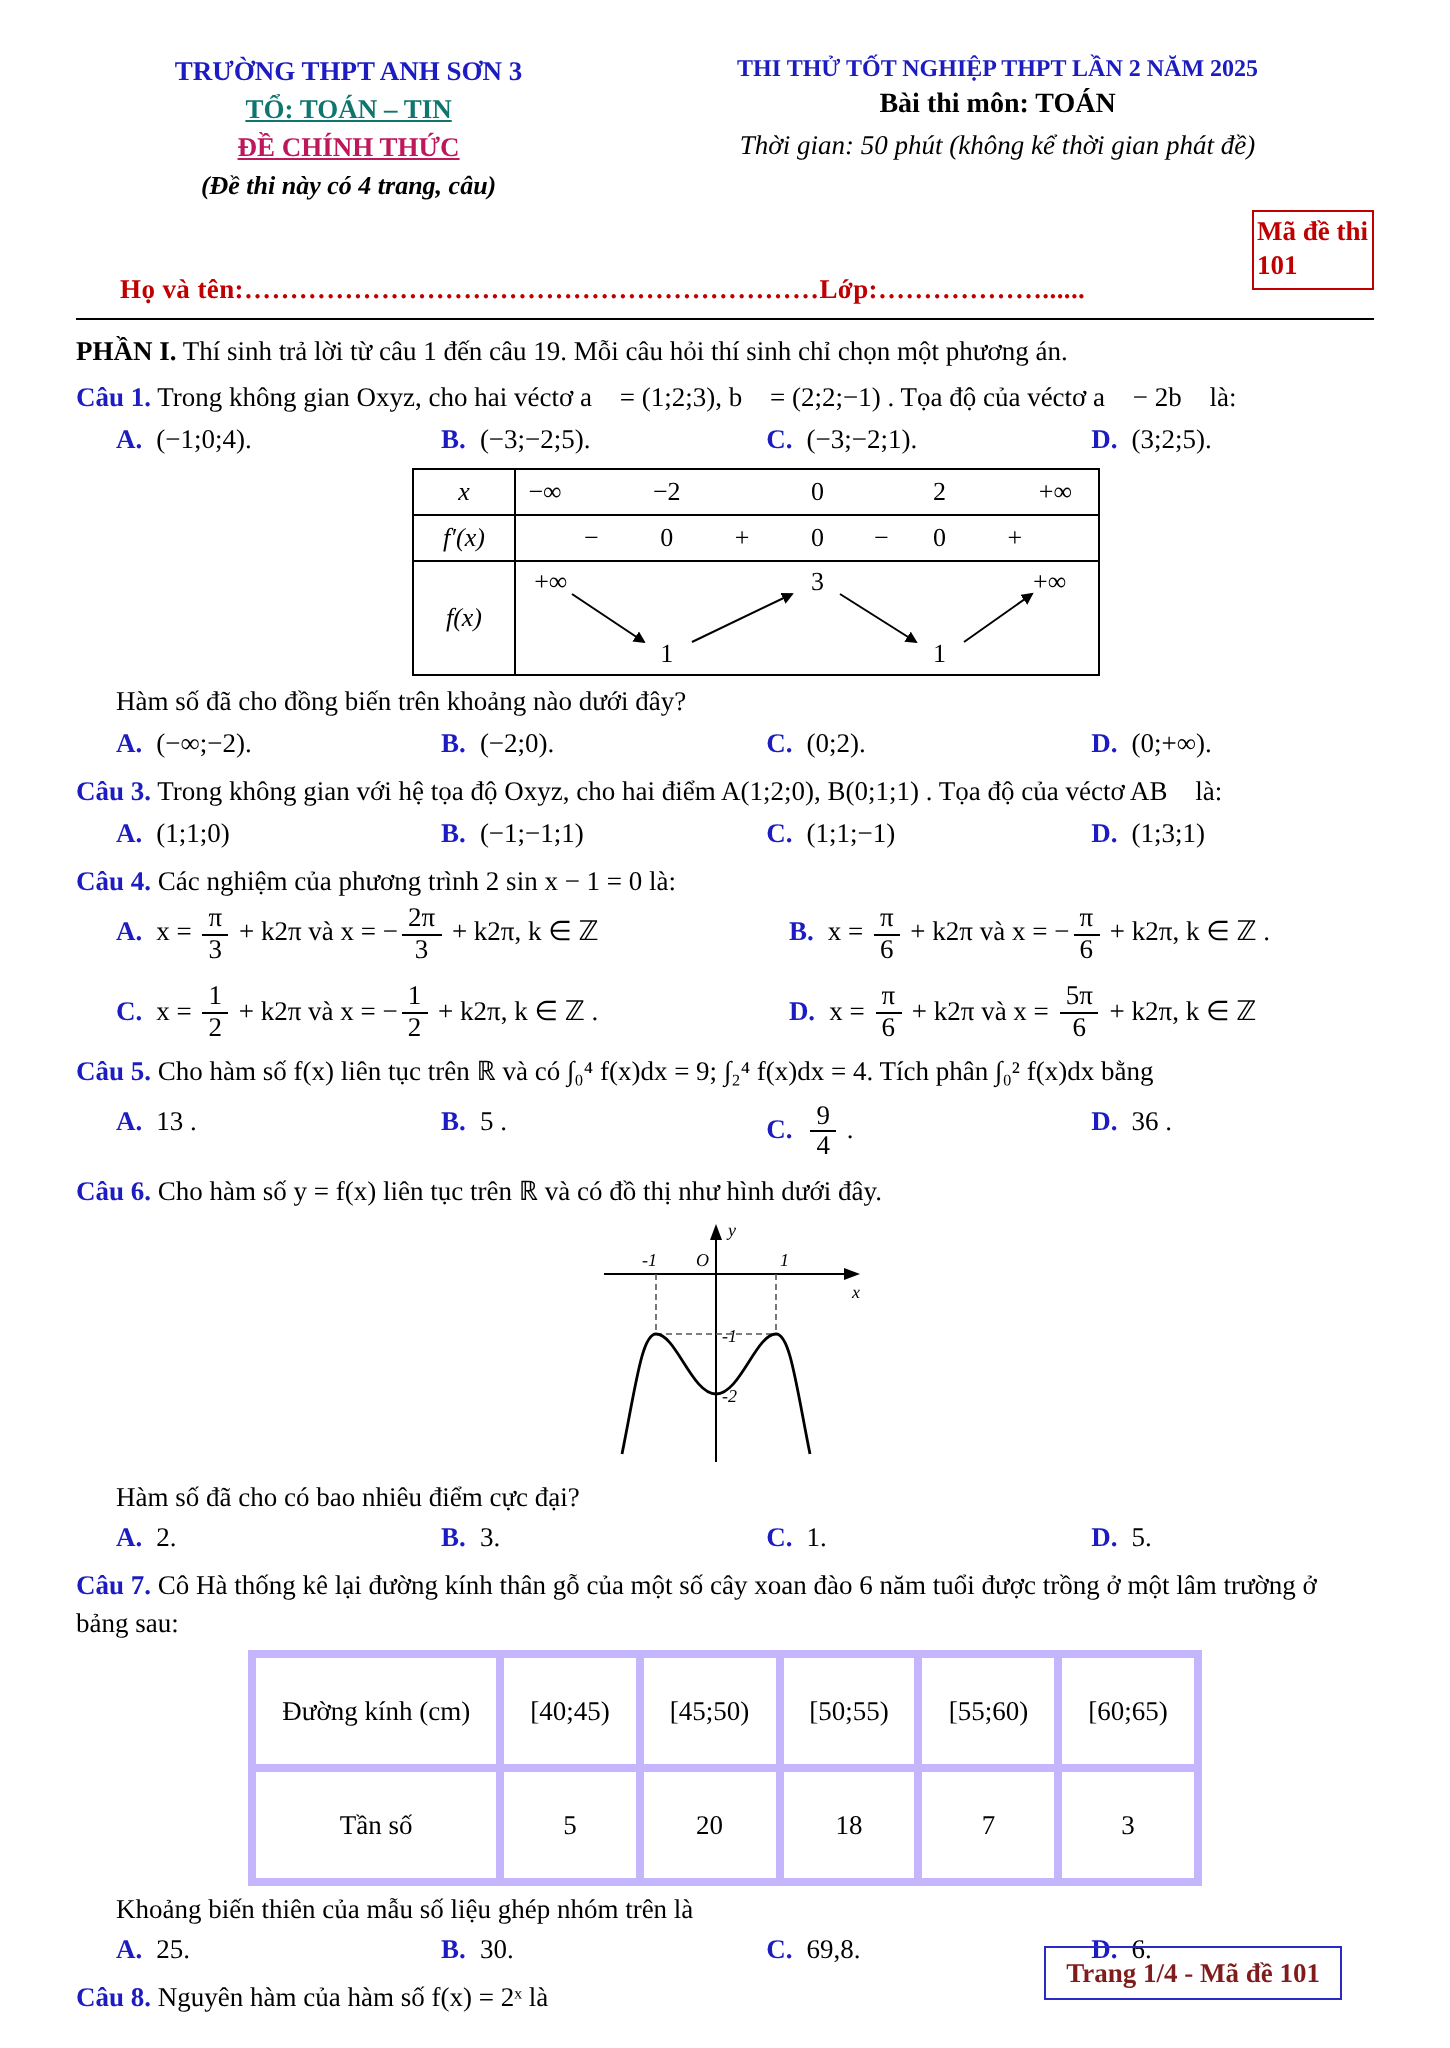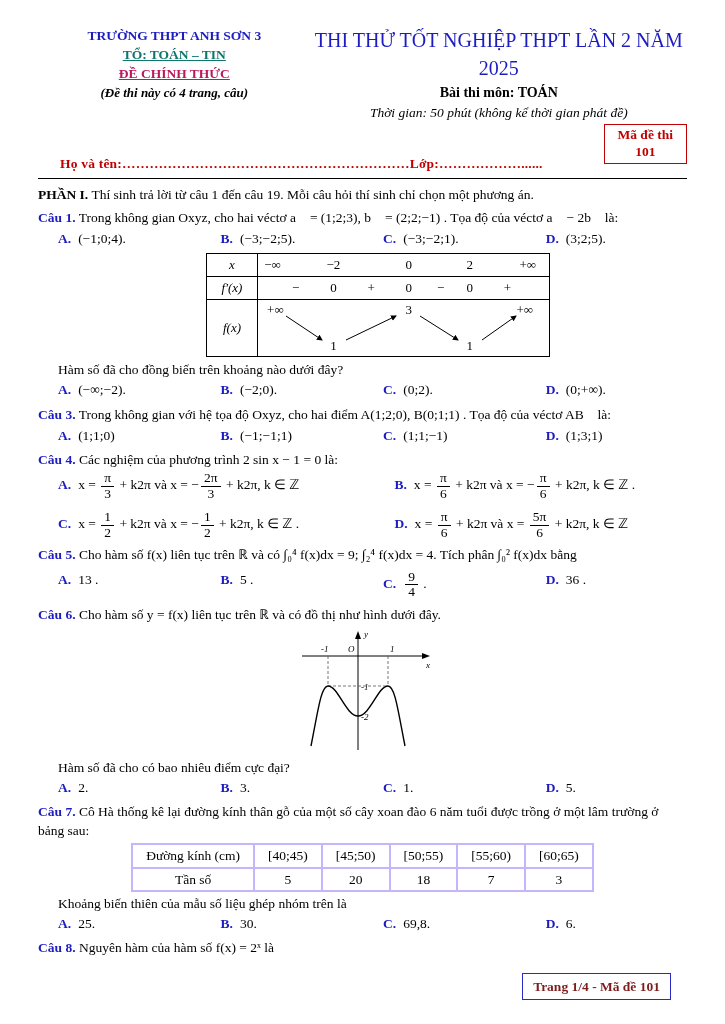--- a/index.html
+++ b/index.html
@@ -11,28 +11,28 @@
   b,.bold{font-weight:bold;}
 
   
   .hdr{display:flex;}
   .hdr-left{width:42%;text-align:center;}
   .hdr-right{width:58%;text-align:center;}
   .school{color:#1c1cc0;font-weight:bold;}
   .dept{color:#0f766e;font-weight:bold;text-decoration:underline;}
   .official{color:#be185d;font-weight:bold;text-decoration:underline;}
   .pages-note{font-weight:bold;font-style:italic;font-size:13px;margin-top:1px;}
-  .exam-title{color:#1c1cc0;font-weight:normal;font-size:20px;}
+  .exam-title{color:#1c1cc0;font-weight:bold;font-size:12px;}
   .subject{font-weight:bold;font-size:14px;}
   .duration{font-style:italic;}
 
   .code-row{position:relative;height:52px;margin-top:2px;}
   .name-line{position:absolute;left:22px;bottom:3px;color:#c00000;font-weight:bold;letter-spacing:.2px;}
   .code-box{position:absolute;right:0;top:0;border:1.6px solid #c00000;color:#c00000;font-weight:bold;
-            text-align:center;padding:2px 13px;line-height:1.25;}
+            padding:2px 2px;line-height:1.25;}
   .hr{border-top:1.2px solid #000;margin:2px 0 6px 0;}
 
   
   .part-head{margin:2px 0 4px 0;}
   .q{margin:0 0 5px 0;}
   .stem{margin:2px 0;}
   .qlabel{color:#1c1cc0;font-weight:bold;}
   .opts{display:grid;grid-template-columns:1.15fr 1.15fr 1.15fr 1fr;padding-left:20px;margin:1px 0 3px 0;}
   .opts-2{grid-template-columns:1.15fr 1fr;row-gap:9px;}
   .okey{color:#1c1cc0;font-weight:bold;margin-right:7px;}
@@ -50,21 +50,21 @@
   .bbt-label{width:50px;border-right:1px solid #000;display:flex;align-items:center;justify-content:center;font-style:italic;}
   .bbt-content{position:relative;width:290px;height:22px;}
   .bbt-fcontent{height:56px;}
   .bbt-content .pos{position:absolute;top:50%;transform:translate(-50%,-50%);white-space:nowrap;}
   .bbt-fcontent .v-top{position:absolute;top:1px;transform:translateX(-50%);white-space:nowrap;}
   .bbt-fcontent .v-bot{position:absolute;bottom:1px;transform:translateX(-50%);white-space:nowrap;}
   .bbt-arrows{position:absolute;left:0;top:0;width:100%;height:100%;}
 
   
   .freq-table{border-collapse:collapse;margin:3px auto 2px auto;}
-  .freq-table td{border:2px solid #c4b5fd;padding:1px 13px;text-align:center;}
+  .freq-table td{border:4px solid #c4b5fd;padding:17px 13px;text-align:center;}
 
   
   .graph-wrap{display:flex;justify-content:center;margin:1px 0 0 0;}
 
   .footer-box{position:absolute;right:54px;bottom:24px;border:1.5px solid #2a2ac8;color:#7f1d1d;
               font-weight:bold;padding:3px 10px;}
 </style>
 </head>
 <body>
 

